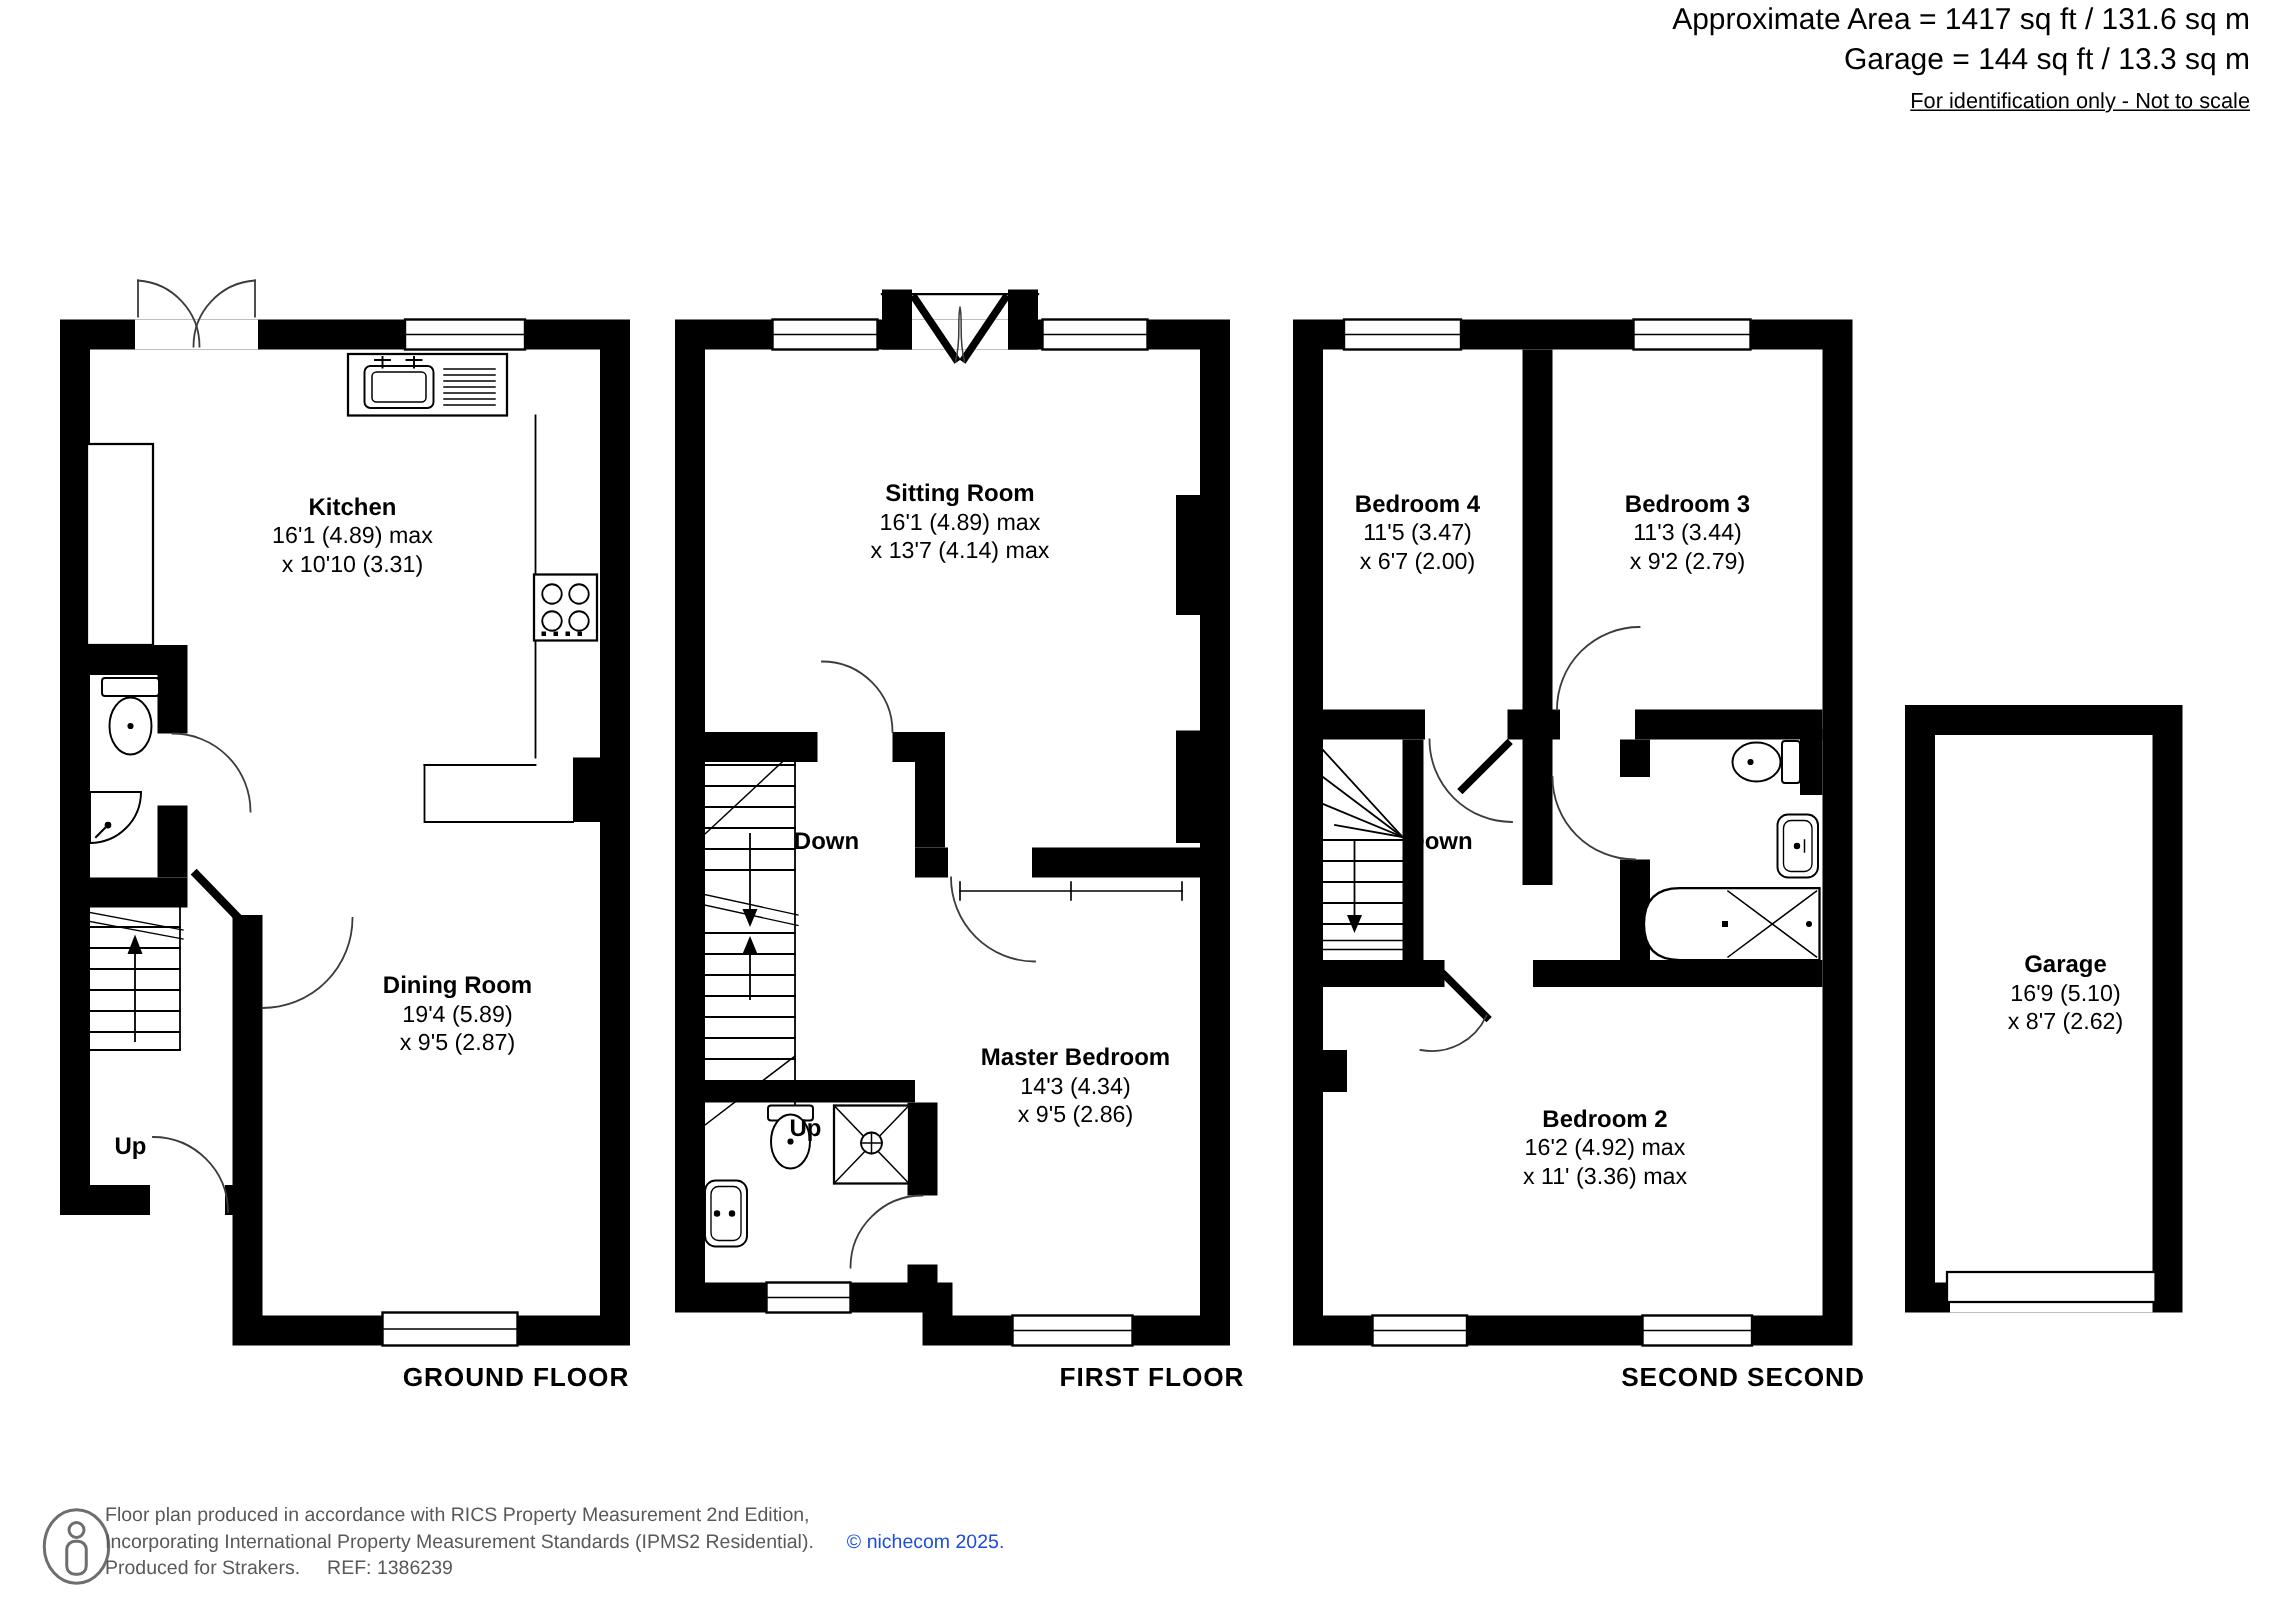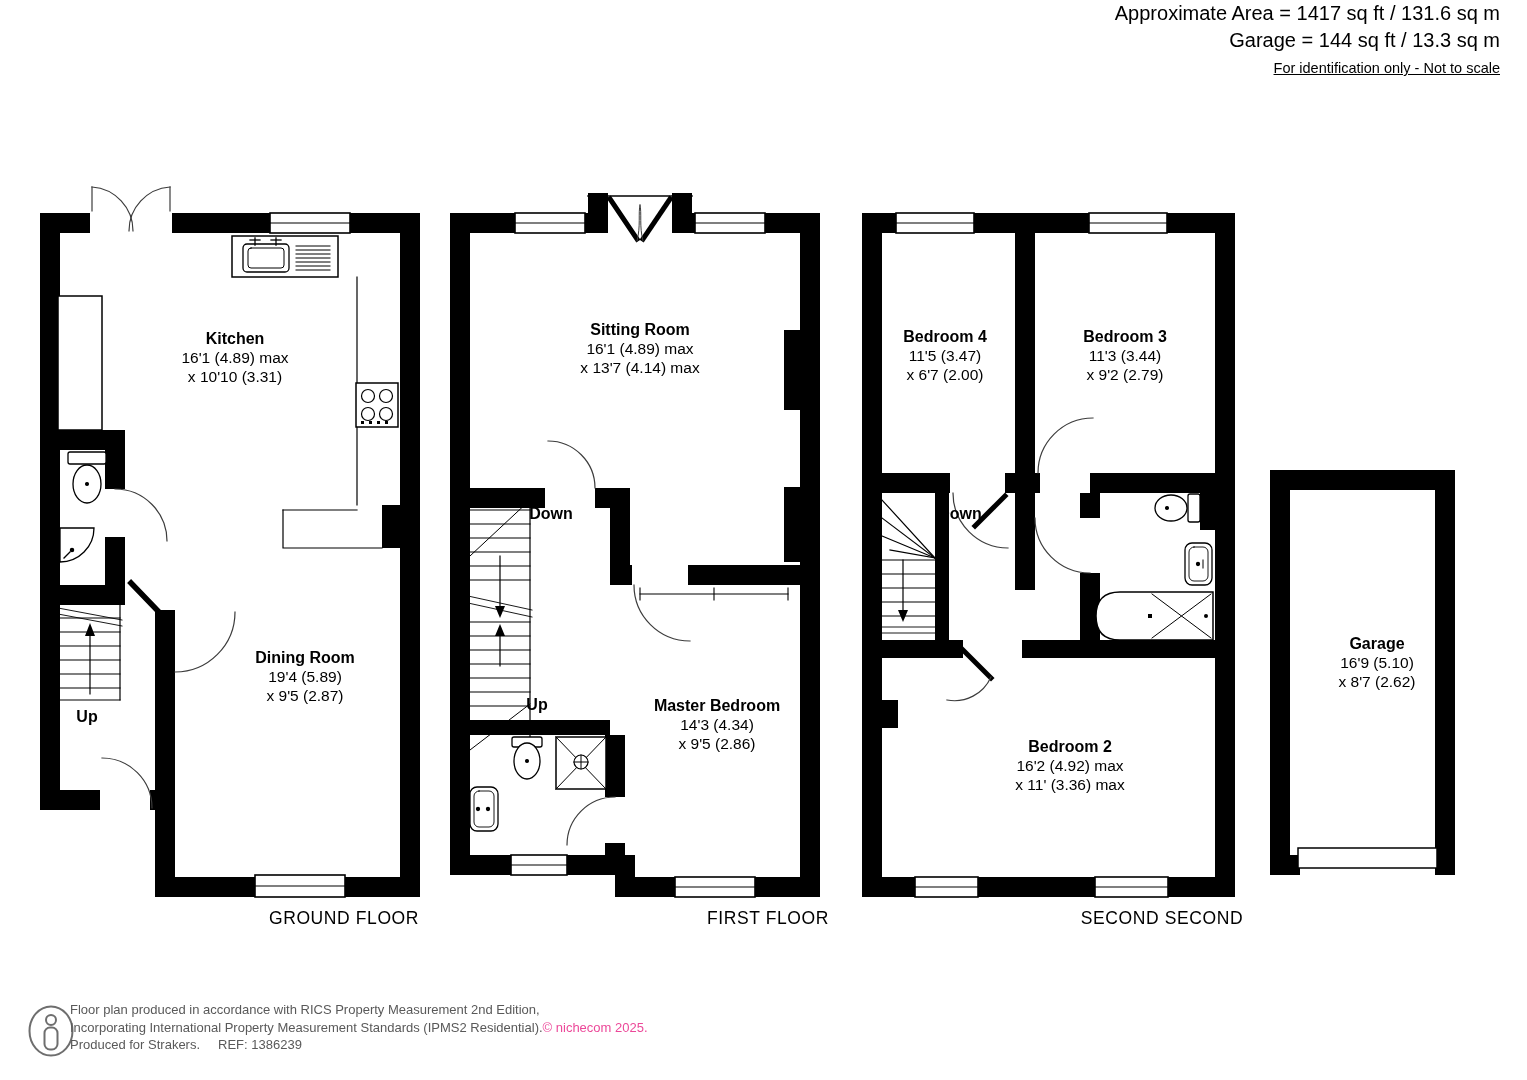--- a/index.html
+++ b/index.html
@@ -9,25 +9,25 @@
   .header{position:absolute;top:0;left:0;right:27px;text-align:right;}
   .title{font-size:30px;font-weight:bold;margin:24px 0 6px 0;letter-spacing:0.2px;}
   .area-line{font-size:20px;line-height:27px;}
   .note{font-size:14.5px;margin-top:6px;text-decoration:underline;}
   
   .canvas{position:absolute;inset:0;}
   svg{position:absolute;top:0;left:0;}
   .room-label{position:absolute;transform:translateX(-50%);text-align:center;white-space:nowrap;}
   .room-label .rname{font-weight:bold;font-size:16px;line-height:19px;}
   .room-label .rdim{font-size:15.5px;line-height:19px;}
-  .stair-label{position:absolute;transform:translateX(-50%);font-weight:bold;font-size:16px;white-space:nowrap;}
-  .floor-caption{position:absolute;transform:translateX(-50%);font-weight:normal;font-size:17.5px;letter-spacing:0.6px;white-space:nowrap;}
+  .stair-label{position:absolute;transform:translateX(-50%);font-weight:bold;font-size:16px;white-space:nowrap;margin-top:48px;}
+  .floor-caption{position:absolute;transform:translateX(-50%);font-weight:bold;font-size:17.5px;letter-spacing:0.6px;white-space:nowrap;}
   
   .footer{position:absolute;left:70px;top:1001px;font-size:13px;line-height:17.5px;color:#595959;}
-  .footer .muted{color:#ec4899;}
+  .footer .muted{color:#1d4ed8;margin-left:22px;}
   .footer .ref{margin-left:18px;}
   .person-badge{position:absolute;left:26px;top:1004px;}
 </style>
 </head>
 <body>
 
 <div class="page">
 
   <div class="header">
     <div class="area-line">Approximate Area = 1417 sq ft / 131.6 sq m</div>

